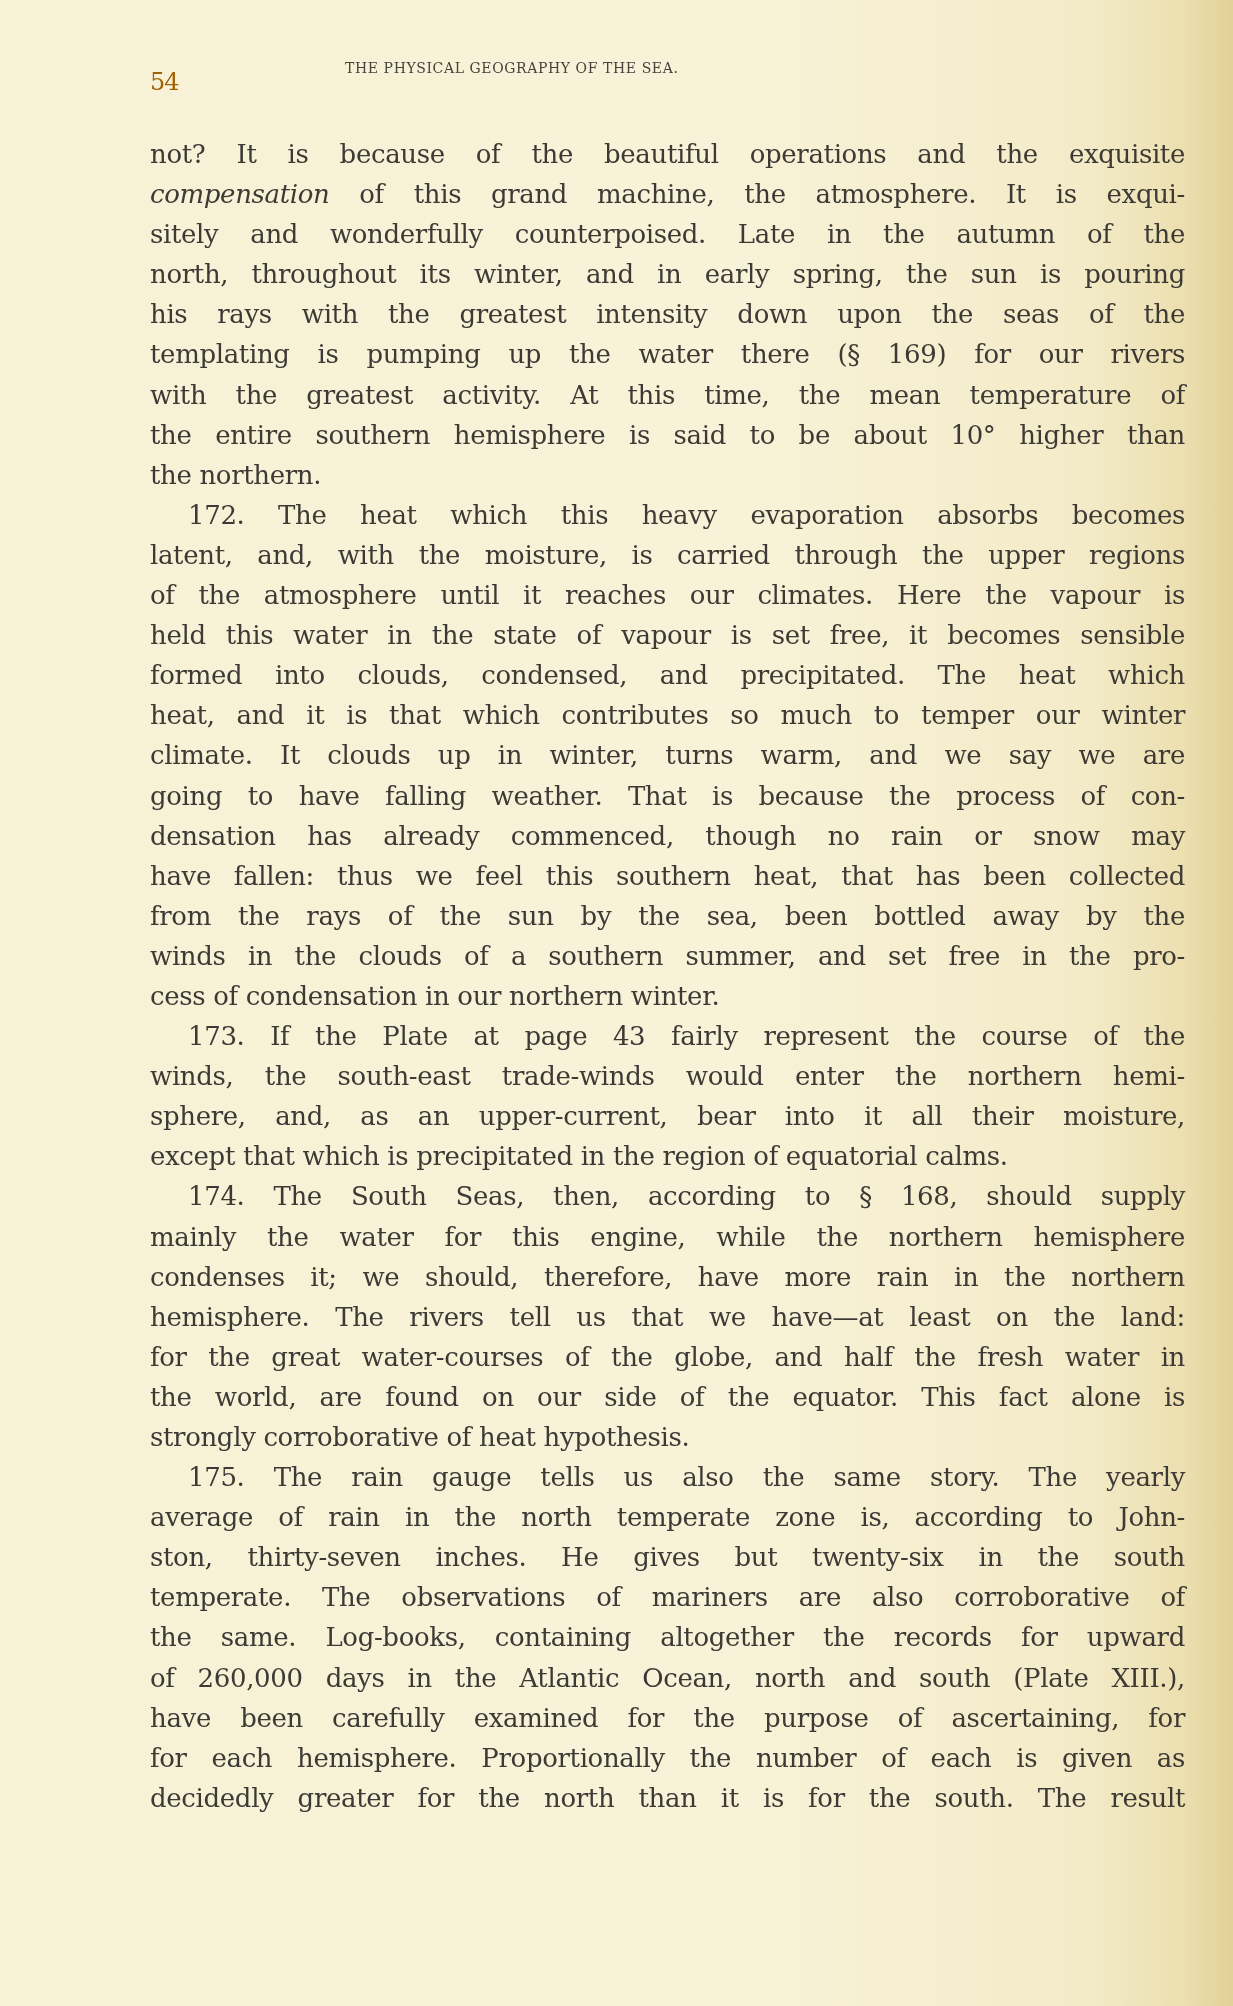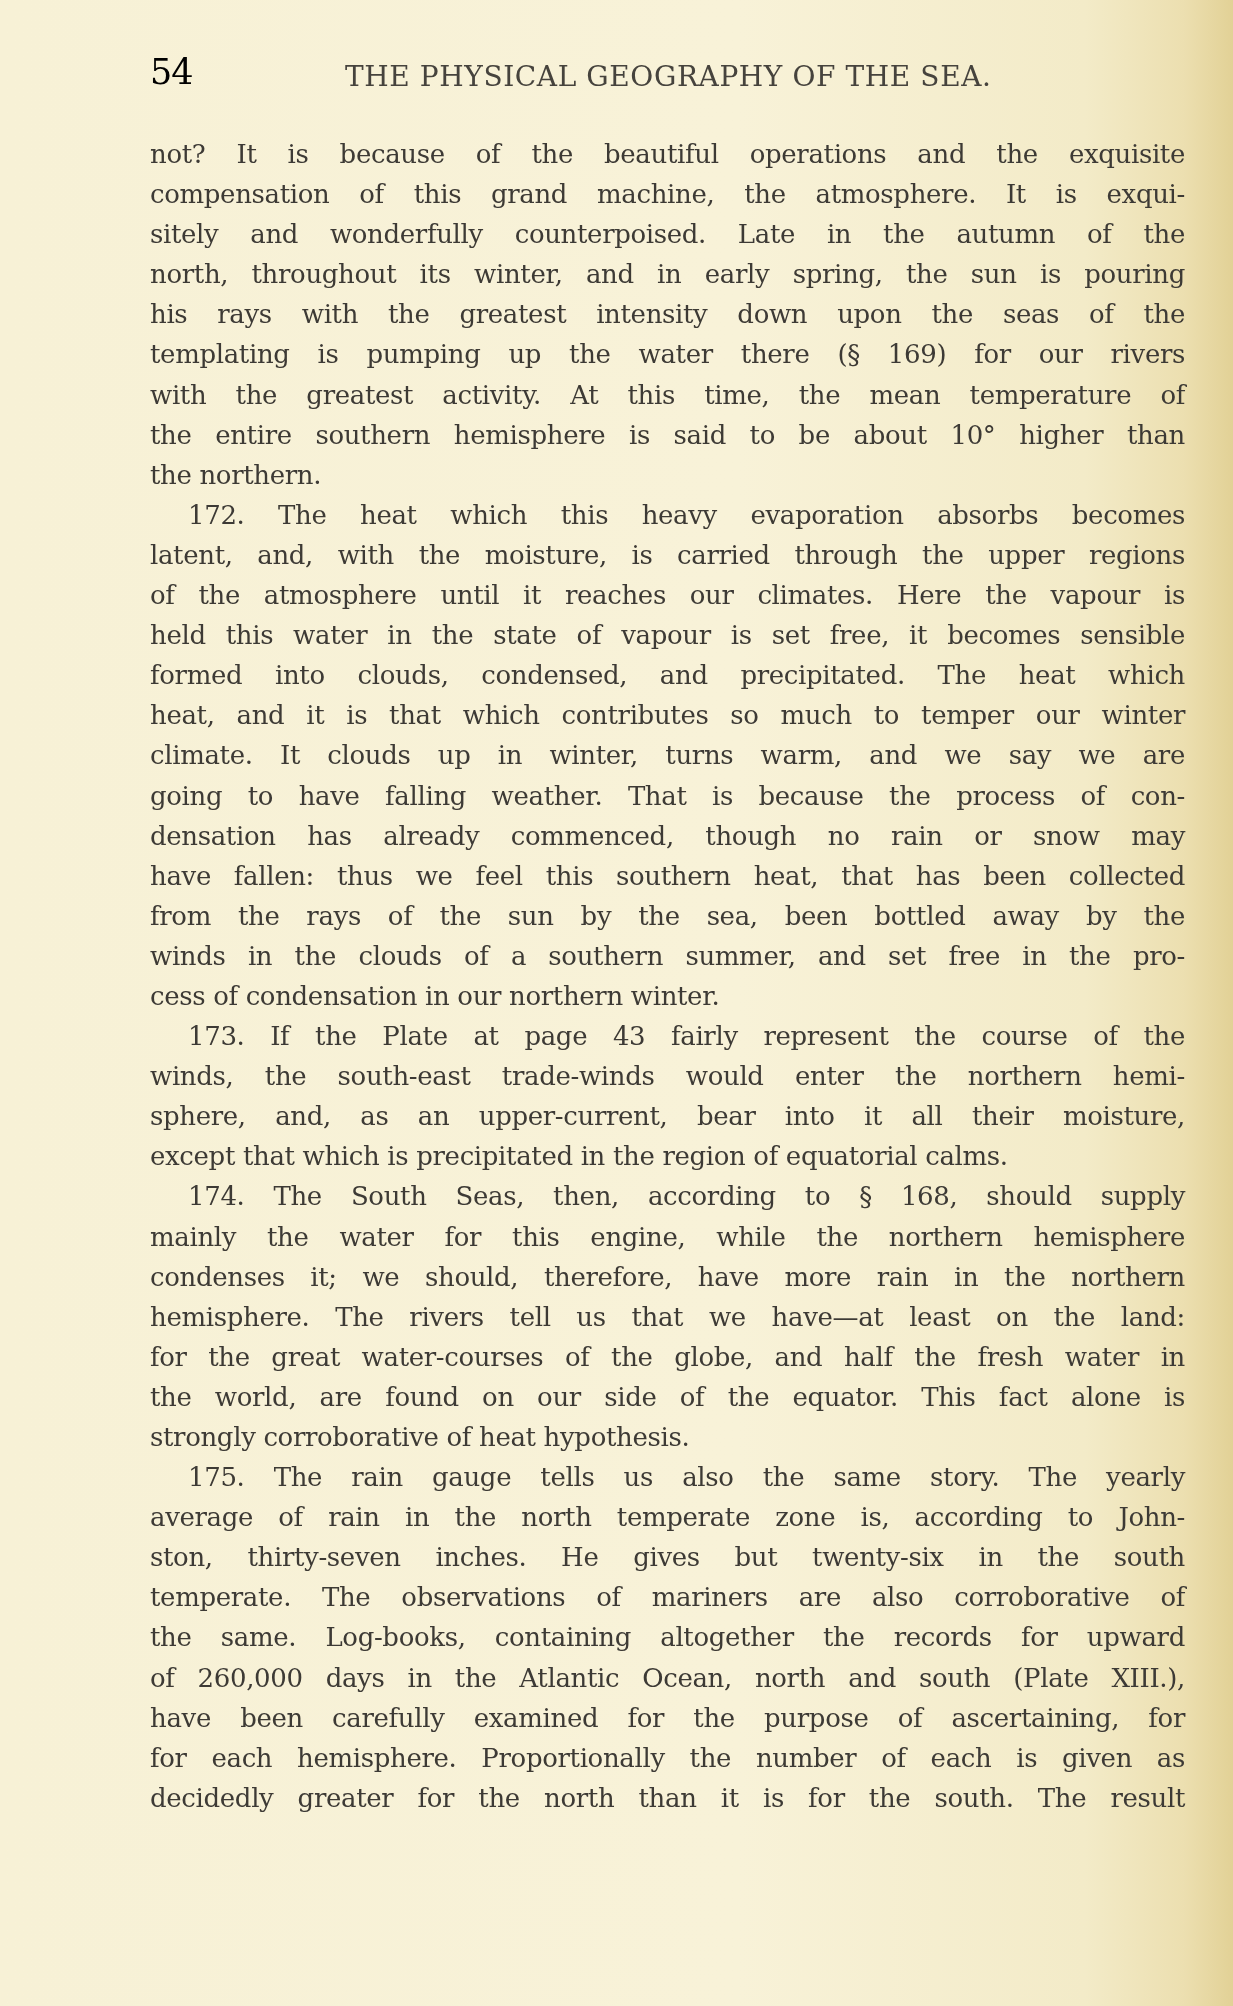--- a/index.html
+++ b/index.html
@@ -22,30 +22,30 @@
       width: 1035px;
     }
     .running-head {
       position: relative;
       height: 46px;
       margin-bottom: 36px;
     }
     .page-number {
       position: absolute;
       left: 0;
-      top: 0;
-      font-size: 35px;
+      top: 16px;
+      font-size: 24px;
       letter-spacing: -1px;
-      color: #000000;
+      color: #a16207;
     }
     .running-title {
       position: absolute;
       left: 195px;
       top: 8px;
-      font-size: 28px;
+      font-size: 14px;
       letter-spacing: 0.6px;
       color: #46433d;
       white-space: nowrap;
     }
     .body-text {
       font-size: 26px;
       line-height: 40.1px;
       text-align: justify;
       letter-spacing: -0.35px;
       word-spacing: 0px;
@@ -58,20 +58,21 @@
       height: 40.1px;
       overflow: visible;
     }
     .line.last {
       text-align-last: left;
     }
     .line.indent {
       padding-left: 38px;
     }
     .em {
+      font-style: italic;
     }
   </style>
 </head>
 <body>
 
 <div class="page">
   <div class="running-head">
     <span class="page-number">54</span>
     <span class="running-title">THE PHYSICAL GEOGRAPHY OF THE SEA.</span>
   </div>

